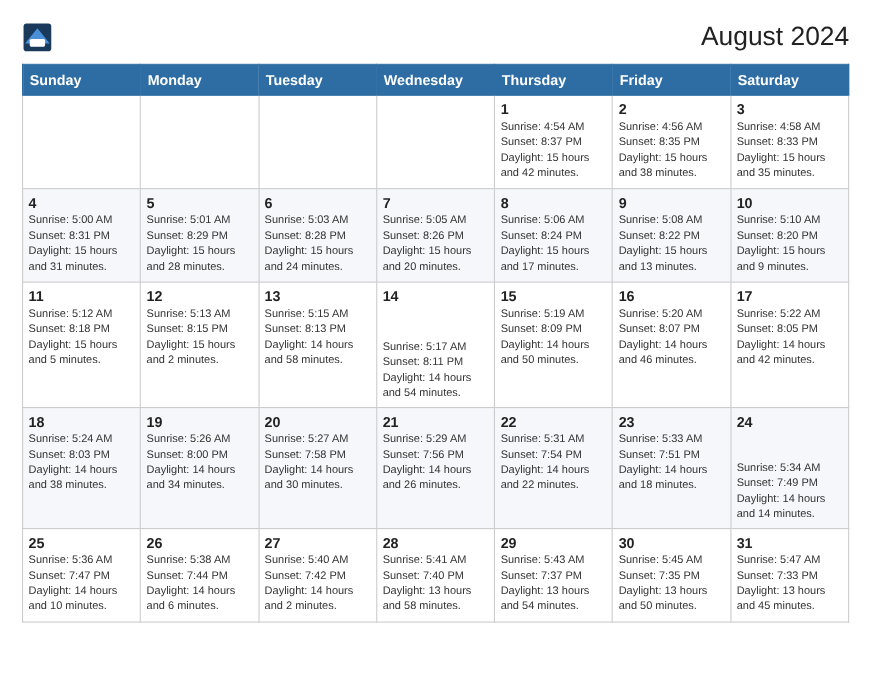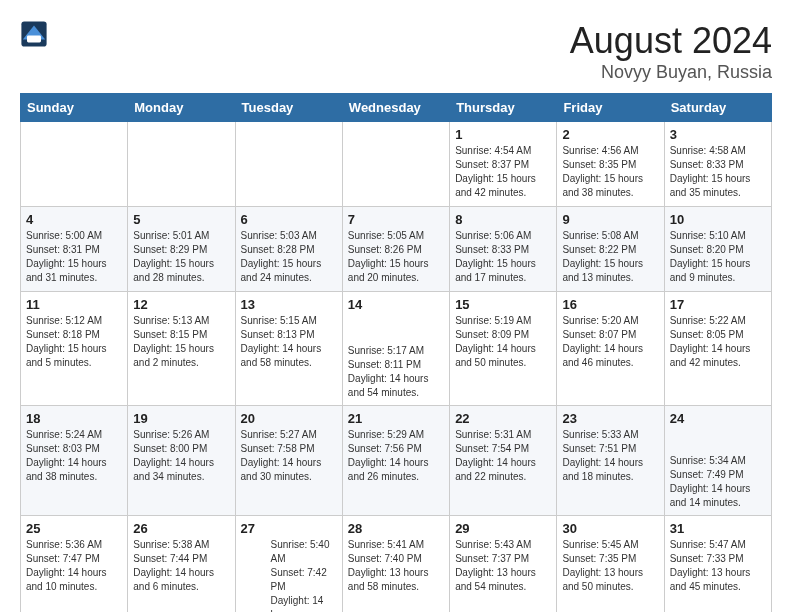--- a/index.html
+++ b/index.html
@@ -31,21 +31,21 @@
     }
     .logo-icon {
       width: 28px;
       height: 28px;
       margin-right: 2px;
     }
     .title-block {
       text-align: right;
     }
     .title-block .month-year {
-      font-size: 36px;
+      font-size: 24px;
       color: #222;
       font-weight: 300;
     }
     .title-block .location {
       font-size: 18px;
       color: #555;
     }
     table {
       width: 100%;
       border-collapse: collapse;
@@ -93,21 +93,20 @@
 <div class="header">
   <div class="logo">
     <svg class="logo-icon" viewBox="0 0 40 40">
       <rect x="2" y="2" width="36" height="36" rx="4" fill="#1a3a5c"></rect>
       <polygon points="20,8 36,28 4,28" fill="#4a90d9"></polygon>
       <rect x="10" y="22" width="20" height="10" rx="2" fill="#fff"></rect>
     </svg>
   </div>
   <div class="title-block">
     <div class="month-year">August 2024</div>
-    <div class="location">Novyy Buyan, Russia</div>
   </div>
 </div>
 
 <table>
   <thead>
     <tr>
     <th>Sunday</th>
         <th>Monday</th>
         <th>Tuesday</th>
         <th>Wednesday</th>
@@ -169,21 +168,21 @@
         <td>
           <span class="day-num">7</span>
           <div class="day-info" style="white-space: pre-line;">Sunrise: 5:05 AM
 Sunset: 8:26 PM
 Daylight: 15 hours
 and 20 minutes.</div>
         </td>
         <td>
           <span class="day-num">8</span>
           <div class="day-info" style="white-space: pre-line;">Sunrise: 5:06 AM
-Sunset: 8:33 PM
+Sunset: 8:24 PM
 Daylight: 15 hours
 and 17 minutes.</div>
         </td>
         <td>
           <span class="day-num">9</span>
           <div class="day-info" style="white-space: pre-line;">Sunrise: 5:08 AM
 Sunset: 8:22 PM
 Daylight: 15 hours
 and 13 minutes.</div>
         </td>
@@ -307,21 +306,21 @@
         </td>
         <td>
           <span class="day-num">26</span>
           <div class="day-info" style="white-space: pre-line;">Sunrise: 5:38 AM
 Sunset: 7:44 PM
 Daylight: 14 hours
 and 6 minutes.</div>
         </td>
         <td>
           <span class="day-num">27</span>
-          <div class="day-info" style="white-space: pre-line; margin-left: 30px;">Sunrise: 5:40 AM
+          <div class="day-info" style="white-space: pre-line;">Sunrise: 5:40 AM
 Sunset: 7:42 PM
 Daylight: 14 hours
 and 2 minutes.</div>
         </td>
         <td>
           <span class="day-num">28</span>
           <div class="day-info" style="white-space: pre-line;">Sunrise: 5:41 AM
 Sunset: 7:40 PM
 Daylight: 13 hours
 and 58 minutes.</div>

